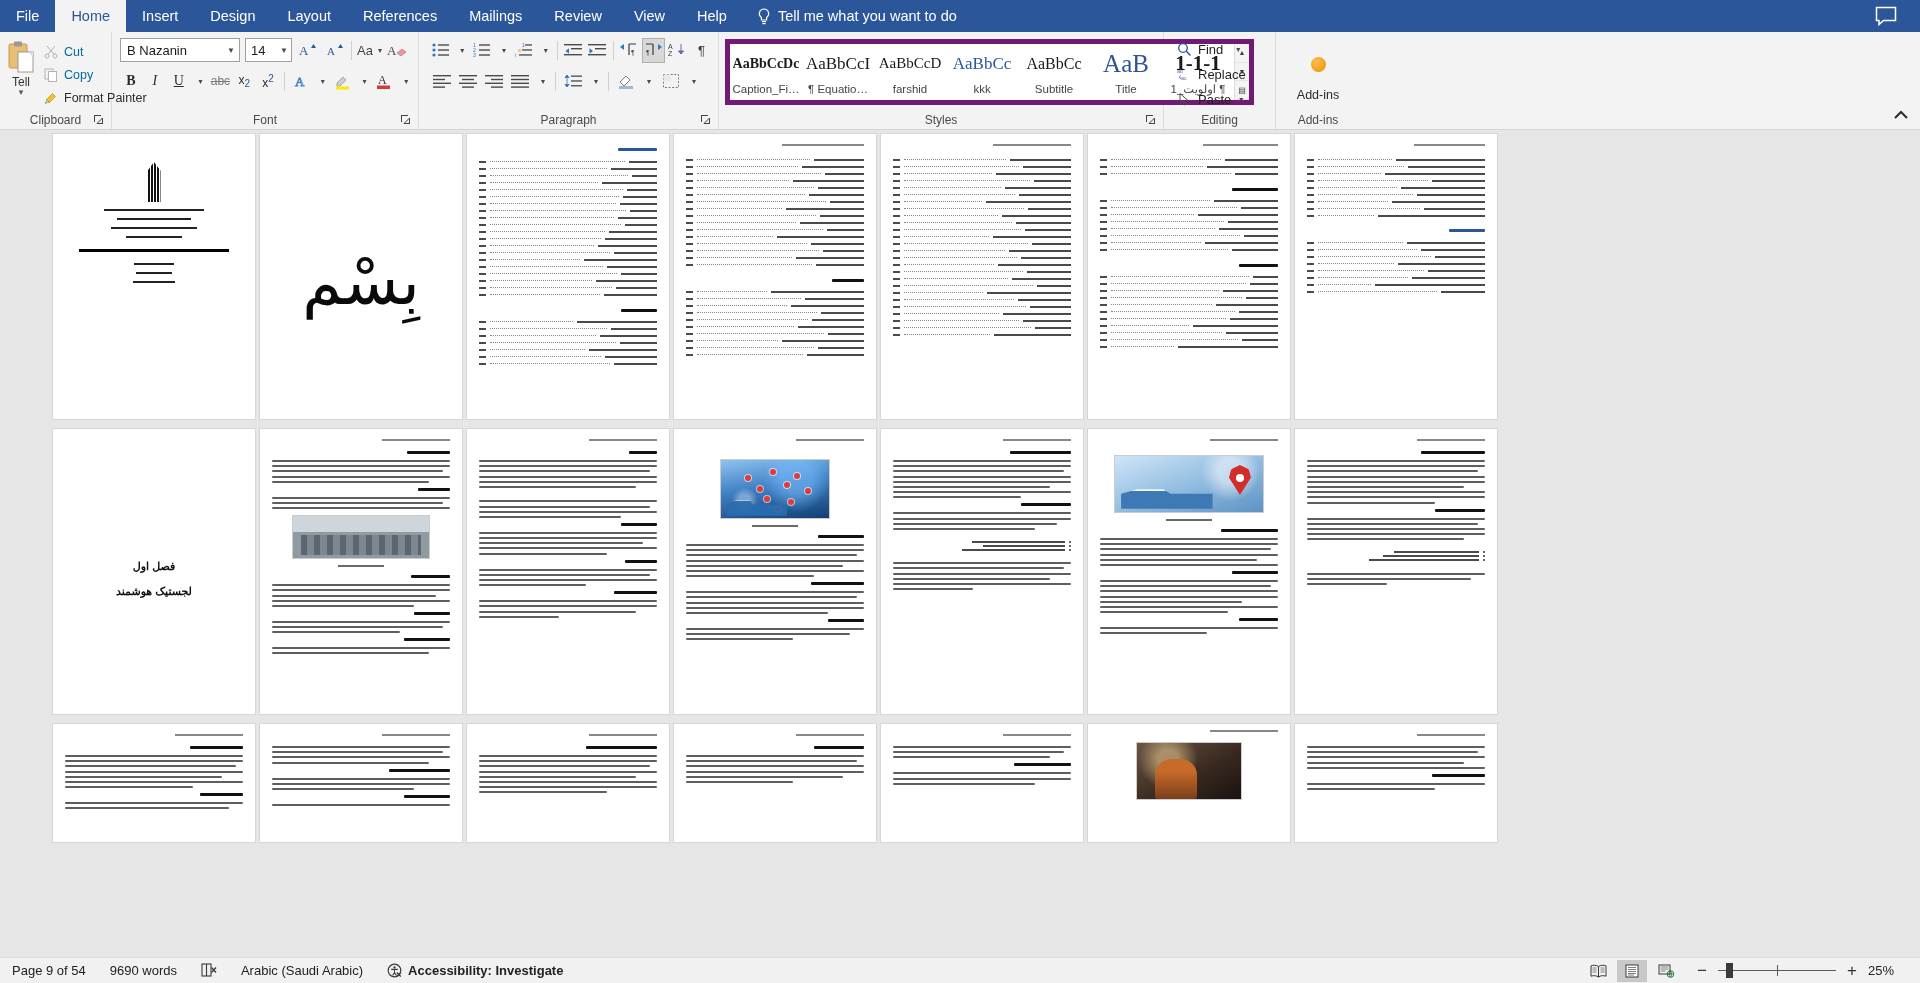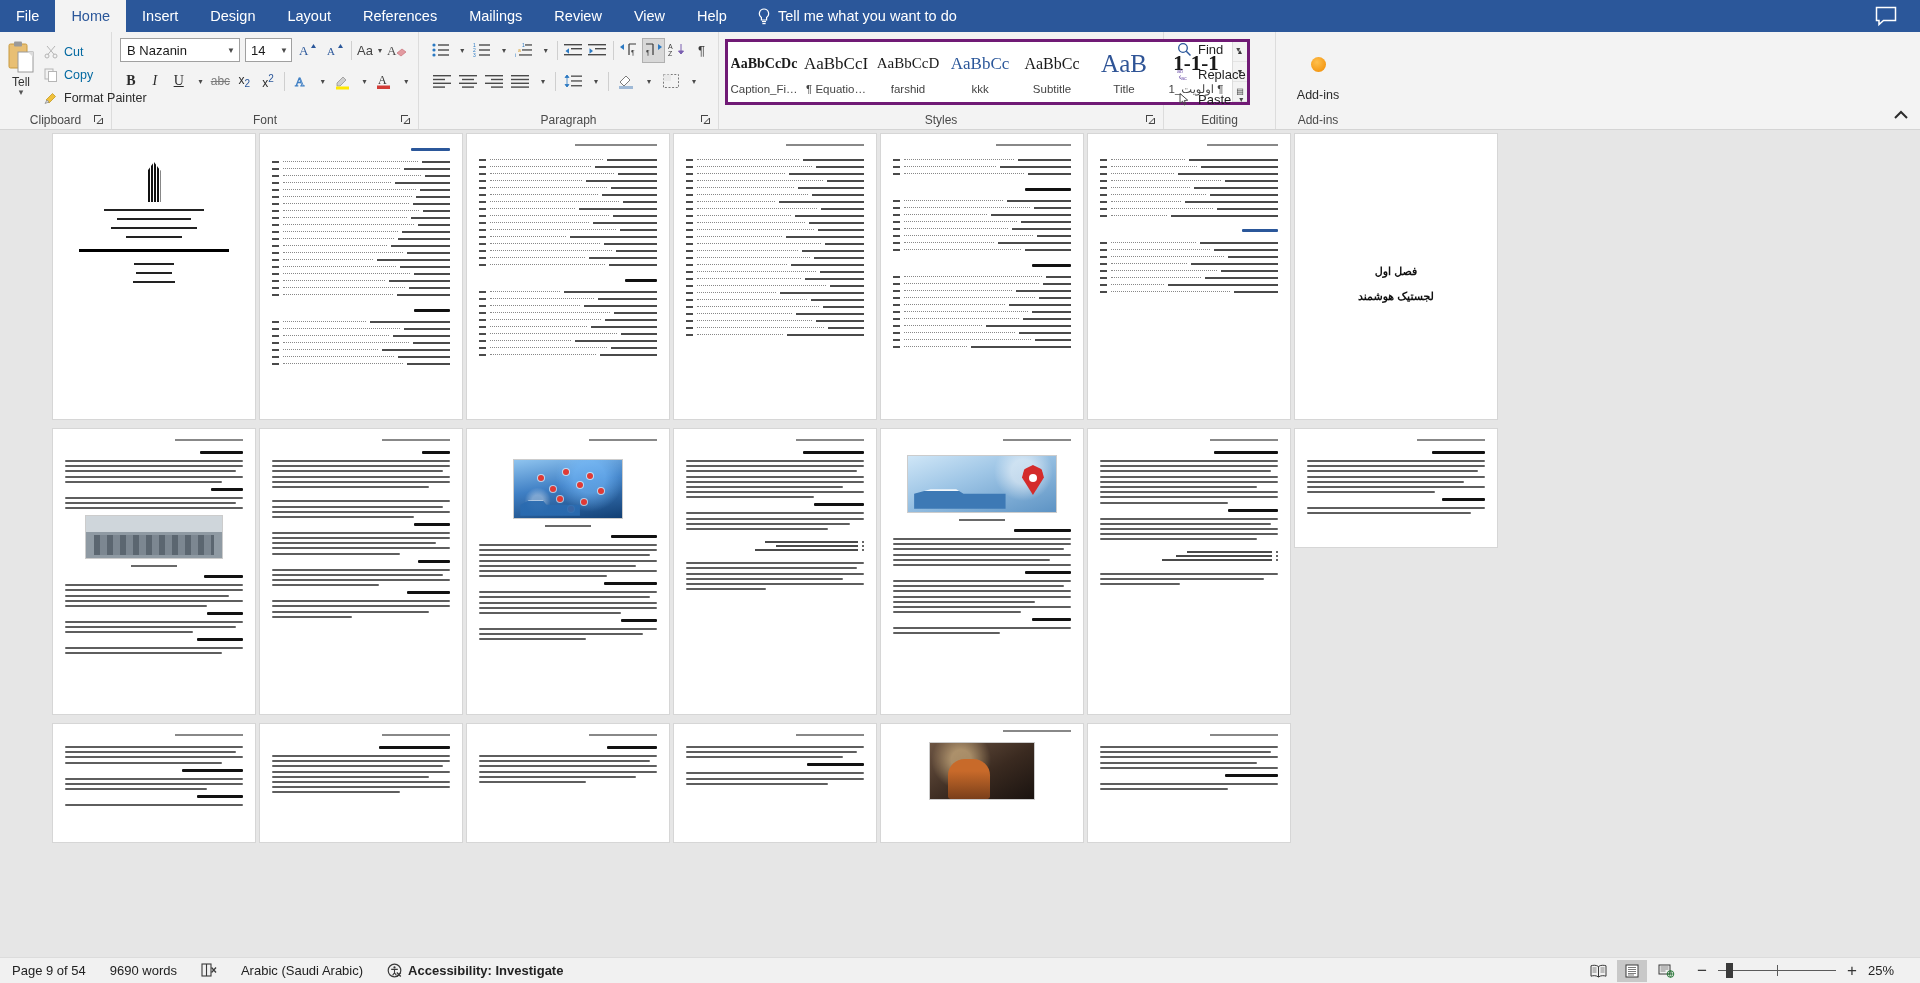--- a/index.html
+++ b/index.html
@@ -96,21 +96,21 @@
   .ico-btn.w18 { width: 18px; }
   .ico-btn.pressed { background: #d8d8d8; border: 1px solid #b0b0b0; }
   .sep-v { width: 1px; height: 19px; background: #cfcfcf; margin: 0 3px; }
   
   .paragrp { width: 300px; }
   .pg-row { display: flex; align-items: center; height: 26px; gap: 1px; }
   .pg-row.r1 { margin-bottom: 5px; }
   
   .stylesgrp { width: 445px; }
   .style-gallery {
-    display: flex; border: 3px solid #701a75; background: #fff;
+    display: flex; border: 5px solid #701a75; background: #fff;
     height: 66px; align-items: stretch;
   }
   .style-item {
     width: 72px; display: flex; flex-direction: column;
     align-items: center; justify-content: center; cursor: pointer;
     border: 1px solid transparent;
   }
   .style-prev {
     font-size: 17px; height: 34px; display: flex; align-items: center;
     overflow: hidden; white-space: nowrap; color: #1a1a1a;
@@ -793,20 +793,23 @@
         <div class="cov-ln" style="width:42%"></div>
         <div class="cov-ln" style="width:48%"></div>
         <div class="cov-ln" style="width:32%"></div>
         <div class="cov-ln b" style="width:84%; margin-top:11px;"></div>
         <div class="cov-ln" style="width:22%; margin-top:11px;"></div>
         <div class="cov-ln" style="width:20%"></div>
         <div class="cov-ln" style="width:24%"></div>
       </div>
     </div>
 
+    <div class="page">
+      <div class="callig">بِسْم</div>
+    </div>
 
     <div class="page">
       <div class="pg-inner">
         <div class="toc-title"></div>
         <div class="toc-row">
             <span class="toc-lbl" style="width:16%"></span>
             <span class="toc-dots"></span>
             <span class="toc-num"></span>
           </div>
         <div class="toc-row">

